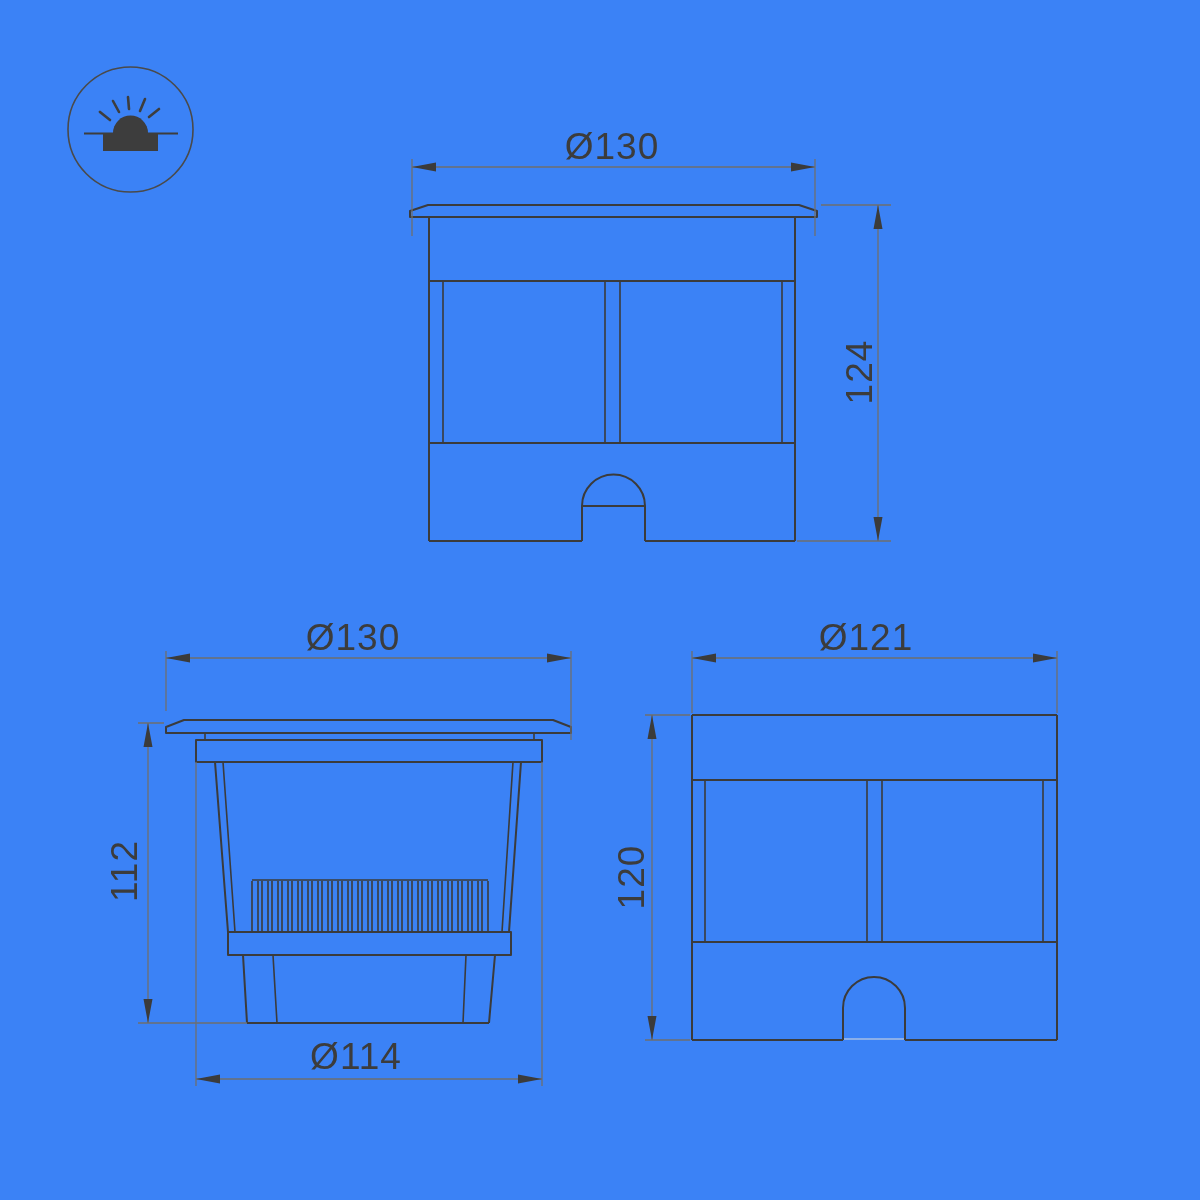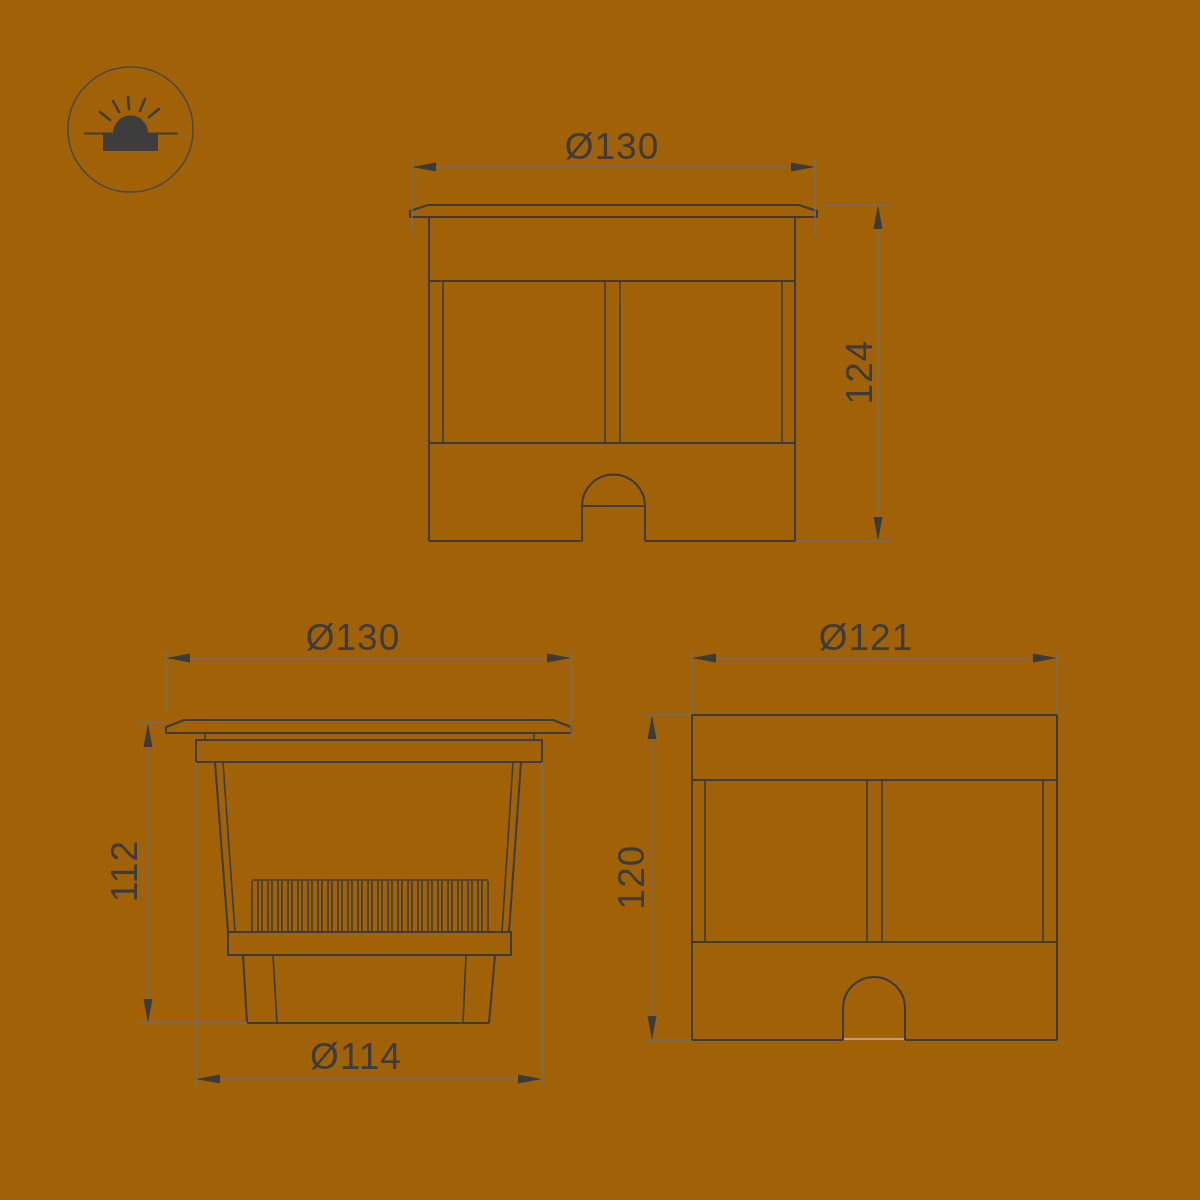--- a/index.html
+++ b/index.html
@@ -1,16 +1,16 @@
 <!DOCTYPE html>
 <html><head>
 <meta charset="utf-8">
 <style>
   html,body{margin:0;padding:0;background:#fcfcfc;}
-  .canvas{position:relative;width:1200px;height:1200px;background:#a16207;overflow:hidden;}
+  .canvas{position:relative;width:1200px;height:1200px;background:#3b82f6;overflow:hidden;}
   svg{display:block;}
   .obj{stroke:#3b3b3b;stroke-width:2;fill:none;stroke-linejoin:round;}
   .thin{stroke-width:1.6;}
   .dim{stroke:#6f6f6f;stroke-width:1.3;fill:none;}
   .faint{stroke:#dcdcdc;stroke-width:1.2;fill:none;}
   .arr{fill:#3b3b3b;stroke:none;}
   .dimtext{font-family:"Liberation Sans",sans-serif;font-size:37px;fill:#3c3c3c;letter-spacing:1px;}
   .icon-stroke{stroke:#4a4a4a;stroke-width:1.6;fill:none;}
   .icon-fill{fill:#3d3d3d;stroke:none;}
   .icon-line{stroke:#3d3d3d;stroke-width:2;fill:none;}

